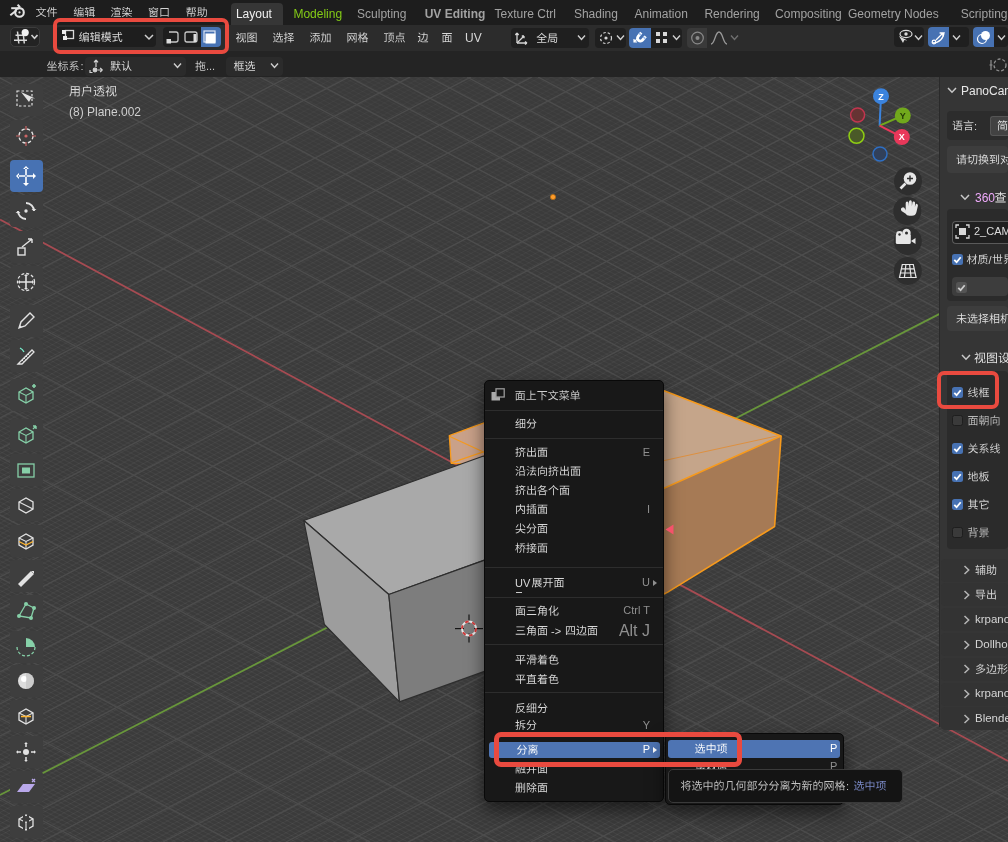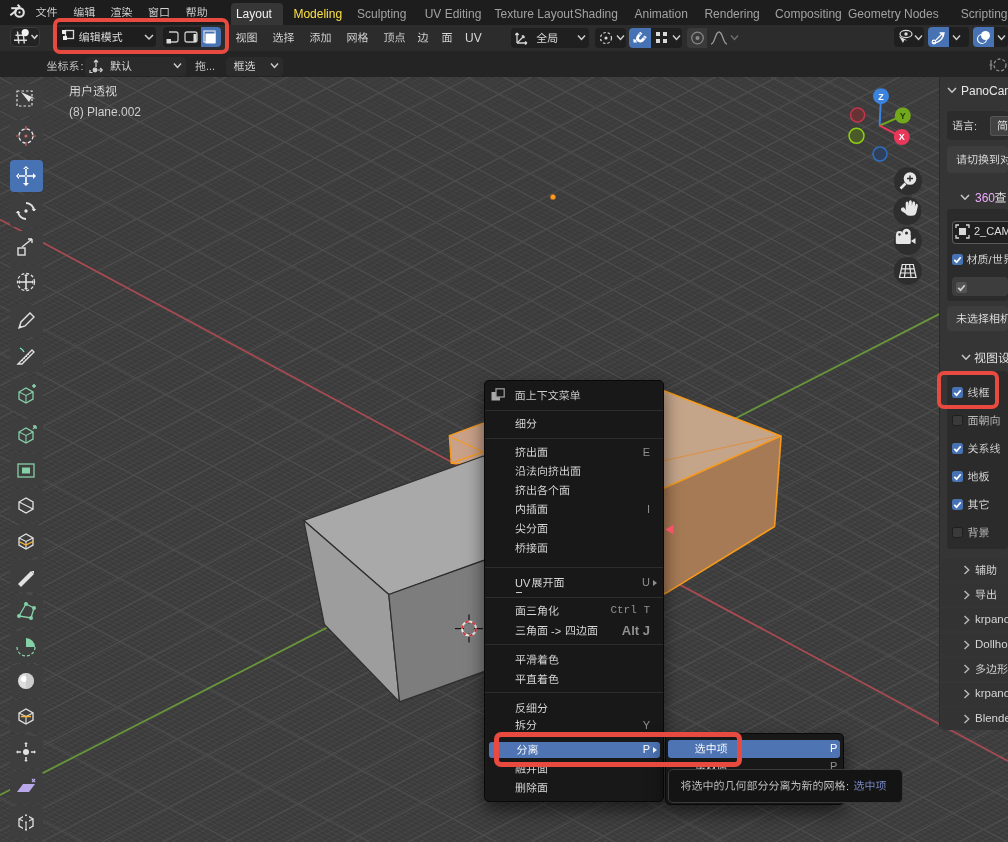--- a/index.html
+++ b/index.html
@@ -8,24 +8,24 @@
 <g stroke="#e2e2e2" fill="none">
 <circle cx="15.5" cy="12.4" r="4.3" stroke-width="2.1"></circle>
 <circle cx="15.5" cy="12.4" r="1.1" fill="#e2e2e2" stroke="none"></circle>
 <path d="M7.2 8.2 L15 8.2" stroke-width="2"></path>
 <path d="M6.3 15.3 L12.6 10.2" stroke-width="2"></path>
 <path d="M13.6 4.6 L16 7.2" stroke-width="2"></path>
 </g>
     </svg>
     <div style="position:absolute;left:231px;top:3px;width:52px;height:22px;background:#363636;border-radius:4px 4px 0 0;"></div>
     <div style="position:absolute;left:235.9px;top:5.5px;font-size:12px;color:#f1f1f1;line-height:16px;white-space:pre;text-align:right;">Layout</div>
-    <div style="position:absolute;left:293.4px;top:5.5px;font-size:12px;color:#fde047;line-height:16px;white-space:pre;">Modeling</div>
+    <div style="position:absolute;left:293.4px;top:5.5px;font-size:12px;color:#84cc16;line-height:16px;white-space:pre;">Modeling</div>
     <div style="position:absolute;left:357.1px;top:5.5px;font-size:12px;color:#a2a2a2;line-height:16px;white-space:pre;">Sculpting</div>
-    <div style="position:absolute;left:424.7px;top:5.5px;font-size:12px;color:#a2a2a2;line-height:16px;white-space:pre;">UV Editing</div>
-    <div style="position:absolute;left:494.6px;top:5.5px;font-size:12px;color:#a2a2a2;line-height:16px;white-space:pre;">Texture Layout</div>
+    <div style="position:absolute;left:424.7px;top:5.5px;font-size:12px;color:#a2a2a2;line-height:16px;white-space:pre;font-weight:bold;">UV Editing</div>
+    <div style="position:absolute;left:494.6px;top:5.5px;font-size:12px;color:#a2a2a2;line-height:16px;white-space:pre;">Texture Ctrl</div>
     <div style="position:absolute;left:573.9px;top:5.5px;font-size:12px;color:#a2a2a2;line-height:16px;white-space:pre;">Shading</div>
     <div style="position:absolute;left:634.5px;top:5.5px;font-size:12px;color:#a2a2a2;line-height:16px;white-space:pre;">Animation</div>
     <div style="position:absolute;left:704.4px;top:5.5px;font-size:12px;color:#a2a2a2;line-height:16px;white-space:pre;">Rendering</div>
     <div style="position:absolute;left:775.1px;top:5.5px;font-size:12px;color:#a2a2a2;line-height:16px;white-space:pre;">Compositing</div>
     <div style="position:absolute;left:848px;top:5.5px;font-size:12px;color:#a2a2a2;line-height:16px;white-space:pre;">Geometry Nodes</div>
     <div style="position:absolute;left:960.8px;top:5.5px;font-size:12px;color:#a2a2a2;line-height:16px;white-space:pre;">Scripting</div>
     <div style="position:absolute;left:10px;top:26.5px;width:30px;height:20px;background:#232323;border:1px solid #3c3c3c;border-radius:5px;box-sizing:border-box;"></div>
     <svg style="position:absolute;left:12px;top:28px" width="26" height="17" viewBox="0 0 26 17">
 <g stroke="#d9d9d9" fill="none" stroke-width="1.5">
 <path d="M2 12.2 L15 12.2 M3.5 7.2 L13 7.2 M5.5 3.5 L6.8 15.5 M11 3.5 L12.3 15.5"></path>
@@ -531,23 +531,23 @@
 <rect x="6" y="1.8" width="8.2" height="8.2" fill="#181818" stroke="#9a9a9a" stroke-width="1.3"></rect>
     </svg>
     <div style="position:absolute;left:485px;top:409.9px;width:178px;height:1px;background:#2d2d2d;"></div>
     <div style="position:absolute;left:485px;top:438.2px;width:178px;height:1px;background:#2d2d2d;"></div>
     <div style="position:absolute;left:485px;top:567.3px;width:178px;height:1px;background:#2d2d2d;"></div>
     <div style="position:absolute;left:485px;top:597px;width:178px;height:1px;background:#2d2d2d;"></div>
     <div style="position:absolute;left:485px;top:643.6px;width:178px;height:1px;background:#2d2d2d;"></div>
     <div style="position:absolute;left:485px;top:692.1px;width:178px;height:1px;background:#2d2d2d;"></div>
     <div style="position:absolute;left:0px;top:-7.5px;font-size:11px;color:#8f8f8f;line-height:15px;white-space:pre;left:auto;right:358px;top:444.6px;text-align:right;">E</div>
     <div style="position:absolute;left:0px;top:-7.5px;font-size:11px;color:#8f8f8f;line-height:15px;white-space:pre;left:auto;right:358px;top:501.6px;text-align:right;">I</div>
-    <div style="position:absolute;left:0px;top:-7.5px;font-size:11px;color:#8f8f8f;line-height:15px;white-space:pre;left:auto;right:358px;top:603.2px;text-align:right;font-family:Liberation Mono, monospace;">Ctrl T</div>
+    <div style="position:absolute;left:0px;top:-7.5px;font-size:11px;color:#8f8f8f;line-height:15px;white-space:pre;left:auto;right:358px;top:603.2px;text-align:right;">Ctrl T</div>
     <div style="position:absolute;left:551px;top:623.5px;font-size:11px;color:#d9d9d9;line-height:15px;white-space:pre;">-&gt;</div>
-    <div style="position:absolute;left:0px;top:-7.5px;font-size:13px;color:#8f8f8f;line-height:15px;white-space:pre;left:auto;right:358px;top:623px;text-align:center;font-weight:bold;">Alt J</div>
+    <div style="position:absolute;left:0px;top:-7.5px;font-size:16px;color:#8f8f8f;line-height:15px;white-space:pre;left:auto;right:358px;top:623px;text-align:center;">Alt J</div>
     <div style="position:absolute;left:0px;top:-7.5px;font-size:11px;color:#8f8f8f;line-height:15px;white-space:pre;left:auto;right:358px;top:717.5px;text-align:right;">Y</div>
     <div style="position:absolute;left:515px;top:575.5px;font-size:11px;color:#d9d9d9;line-height:15px;white-space:pre;">UV</div>
     <div style="position:absolute;left:515.5px;top:591.5px;width:6px;height:1.5px;background:#c9c9c9;"></div>
     <div style="position:absolute;left:0px;top:-7.5px;font-size:11px;color:#8f8f8f;line-height:15px;white-space:pre;left:auto;right:358px;top:575px;">U</div>
     <svg style="position:absolute;left:651px;top:578.5px" width="8" height="8" viewBox="0 0 8 8">
       <path d="M2 1 l4 3 l-4 3 Z" fill="#8f8f8f"></path>
     </svg>
     <div style="position:absolute;left:488.5px;top:742px;width:171.5px;height:15.5px;background:#4e74b3;border-radius:3px;"></div>
     <div style="position:absolute;left:0px;top:-7.5px;font-size:11px;color:#fff;line-height:15px;white-space:pre;left:auto;right:358px;top:742.2px;">P</div>
     <svg style="position:absolute;left:651px;top:746px" width="8" height="8" viewBox="0 0 8 8">

